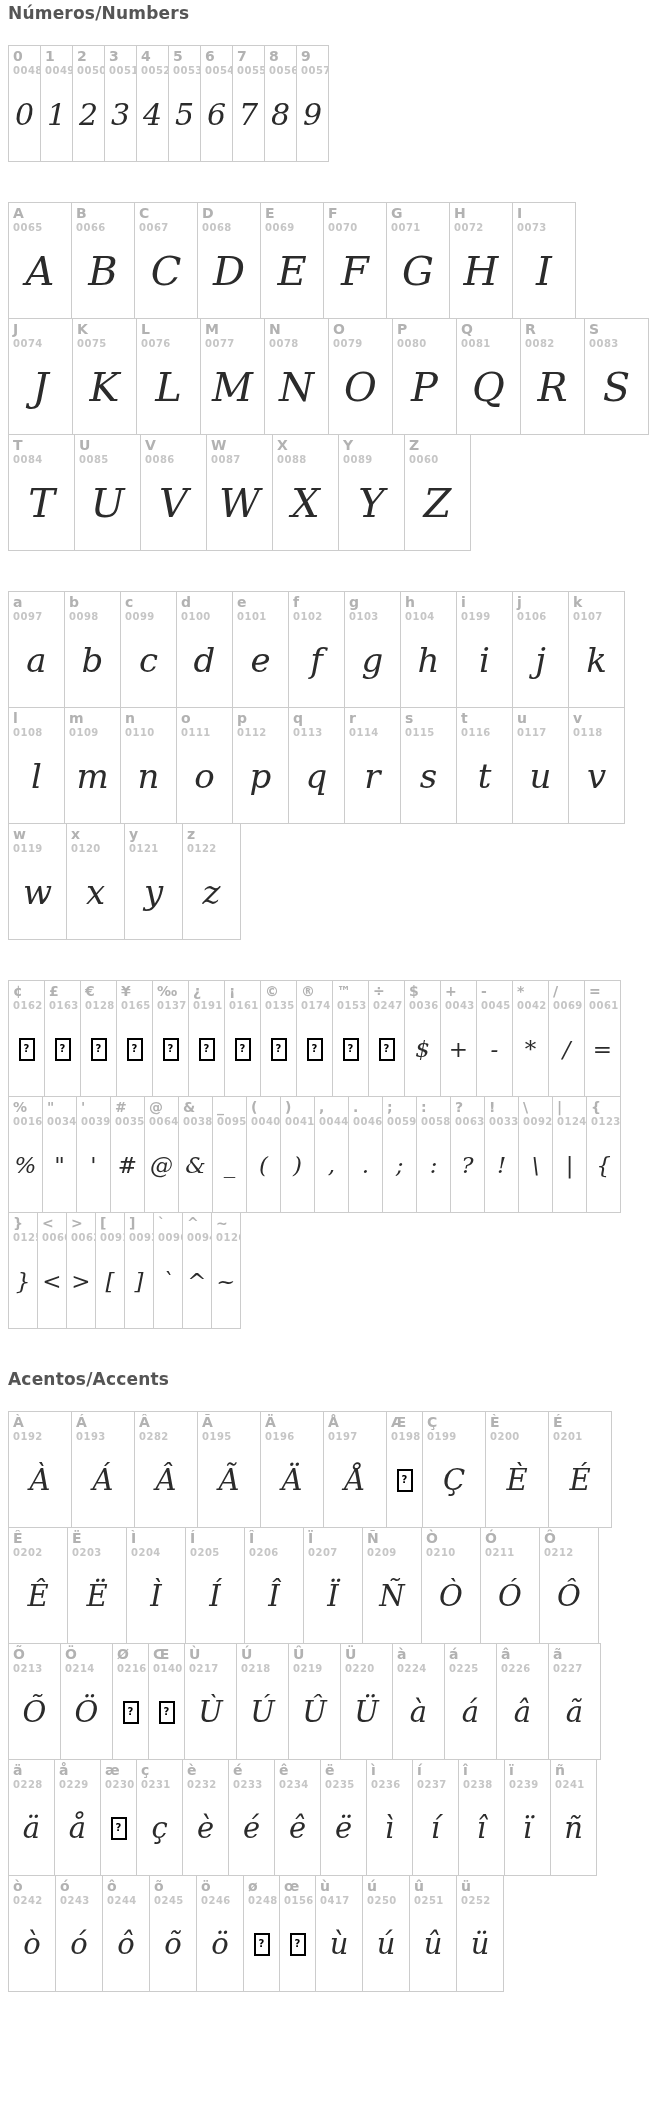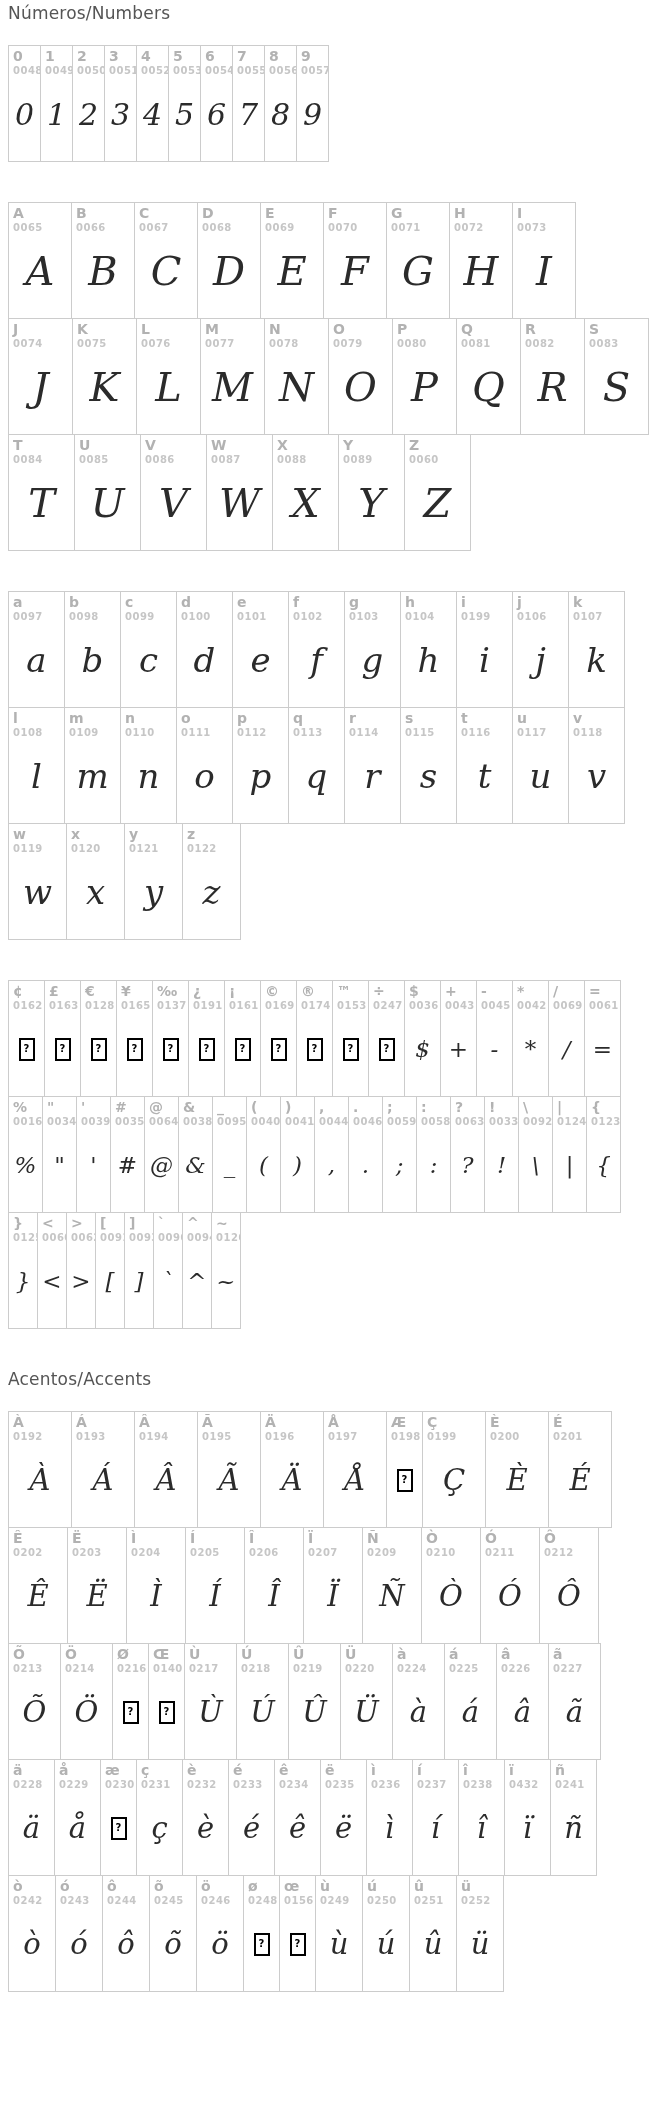--- a/index.html
+++ b/index.html
@@ -1,18 +1,18 @@
 <!DOCTYPE html>
 <html><head>
 <meta charset="utf-8">
 <style>
   html,body{margin:0;padding:0;background:#ffffff;}
   body{width:661px;font-family:"DejaVu Sans","Liberation Sans",sans-serif;padding:3px 0 12px 8px;box-sizing:border-box;}
   .section{margin-bottom:40px;}
-  .section-title{font-size:17px;line-height:20px;color:#555555;margin:0 0 22px 0;font-weight:normal;letter-spacing:.2px;}
+  .section-title{font-size:17px;line-height:20px;color:#555555;margin:0 0 22px 0;font-weight:bold;letter-spacing:.2px;}
   .charrow{display:flex;align-items:flex-start;}
   .charrow + .charrow{margin-top:-1px;}
   .cell{
     width:var(--cw,60px);height:117px;box-sizing:border-box;flex:0 0 auto;
     border:1px solid #cccccc;background:#ffffff;display:flex;flex-direction:column;
     overflow:hidden;
   }
   .cell + .cell{margin-left:-1px;}
   .cell-head{padding:3px 0 0 4px;}
   .cell-label{display:block;font-size:14px;line-height:15px;font-weight:bold;color:#b2b2b2;}
@@ -679,21 +679,21 @@
             <span class="cell-label">¡</span>
             <span class="cell-code">0161</span>
           </div>
           <div class="cell-glyph">
             <span class="notdef">?</span>
           </div>
         </div>
         <div class="cell missing">
           <div class="cell-head">
             <span class="cell-label">©</span>
-            <span class="cell-code">0169</span>
+            <span class="cell-code">0135</span>
           </div>
           <div class="cell-glyph">
             <span class="notdef">?</span>
           </div>
         </div>
         <div class="cell missing">
           <div class="cell-head">
             <span class="cell-label">®</span>
             <span class="cell-code">0174</span>
           </div>
@@ -1030,21 +1030,21 @@
             <span class="cell-label">Á</span>
             <span class="cell-code">0193</span>
           </div>
           <div class="cell-glyph">
             <span class="glyph">Á</span>
           </div>
         </div>
         <div class="cell">
           <div class="cell-head">
             <span class="cell-label">Â</span>
-            <span class="cell-code">0194</span>
+            <span class="cell-code">0282</span>
           </div>
           <div class="cell-glyph">
             <span class="glyph">Â</span>
           </div>
         </div>
         <div class="cell">
           <div class="cell-head">
             <span class="cell-label">Ã</span>
             <span class="cell-code">0195</span>
           </div>
@@ -1405,21 +1405,21 @@
             <span class="cell-label">î</span>
             <span class="cell-code">0238</span>
           </div>
           <div class="cell-glyph">
             <span class="glyph">î</span>
           </div>
         </div>
         <div class="cell">
           <div class="cell-head">
             <span class="cell-label">ï</span>
-            <span class="cell-code">0432</span>
+            <span class="cell-code">0239</span>
           </div>
           <div class="cell-glyph">
             <span class="glyph">ï</span>
           </div>
         </div>
         <div class="cell">
           <div class="cell-head">
             <span class="cell-label">ñ</span>
             <span class="cell-code">0241</span>
           </div>
@@ -1488,21 +1488,21 @@
             <span class="cell-label">œ</span>
             <span class="cell-code">0156</span>
           </div>
           <div class="cell-glyph">
             <span class="notdef">?</span>
           </div>
         </div>
         <div class="cell">
           <div class="cell-head">
             <span class="cell-label">ù</span>
-            <span class="cell-code">0249</span>
+            <span class="cell-code">0417</span>
           </div>
           <div class="cell-glyph">
             <span class="glyph">ù</span>
           </div>
         </div>
         <div class="cell">
           <div class="cell-head">
             <span class="cell-label">ú</span>
             <span class="cell-code">0250</span>
           </div>

